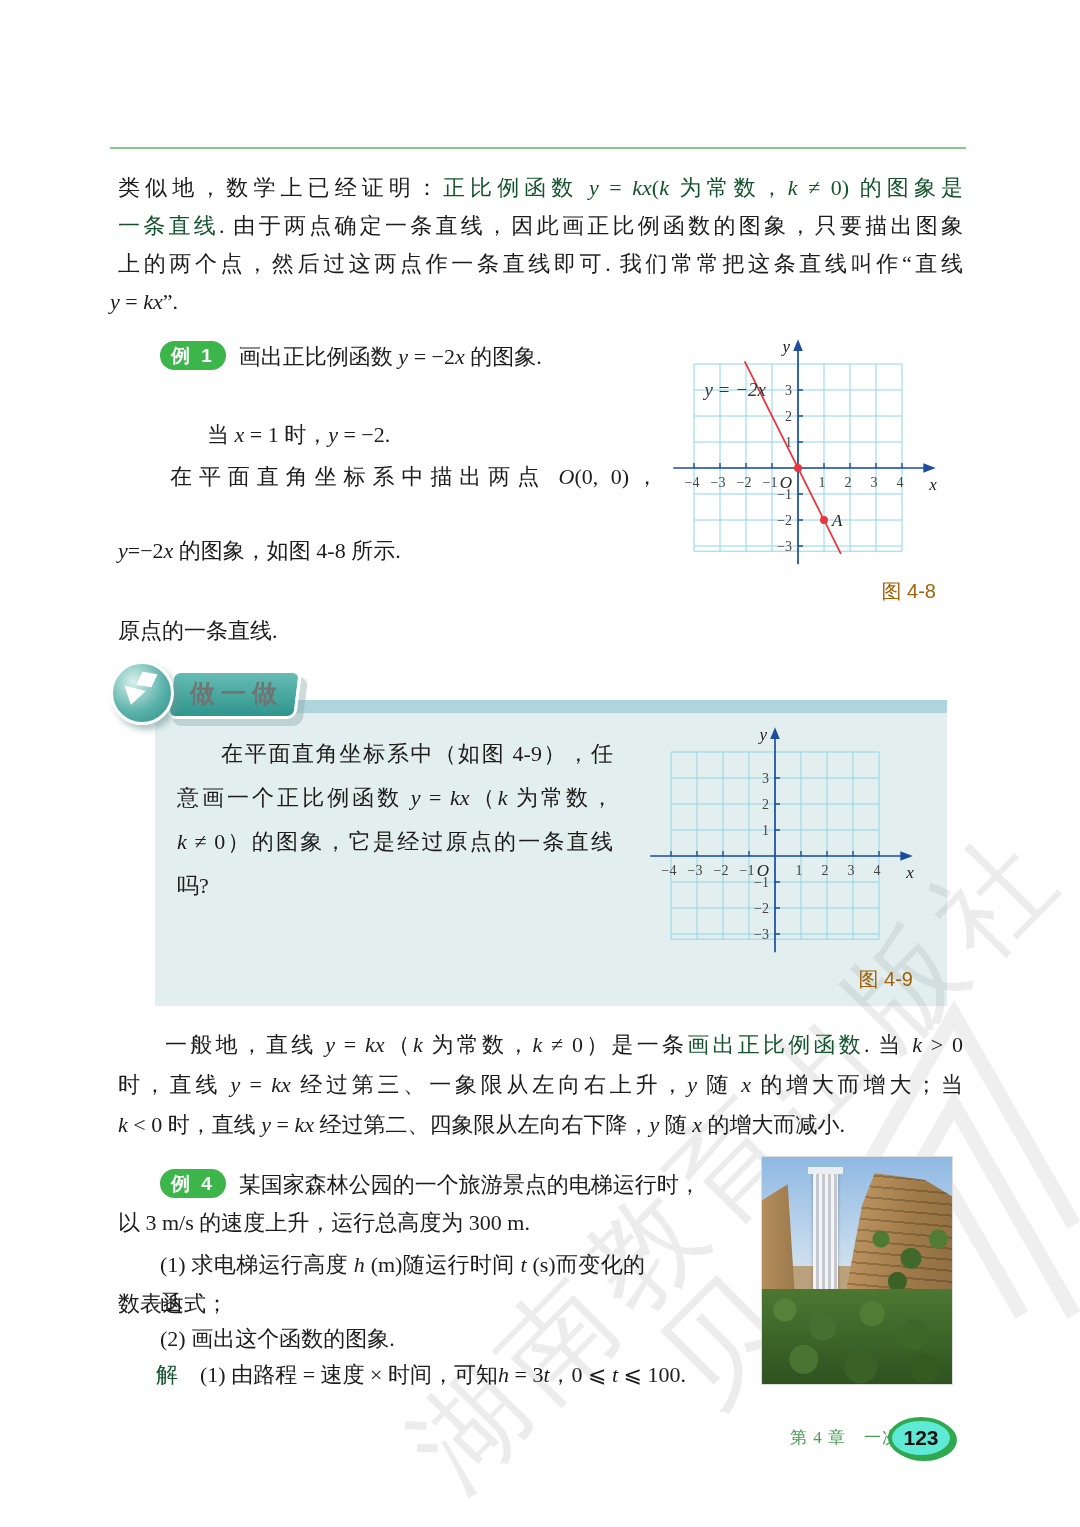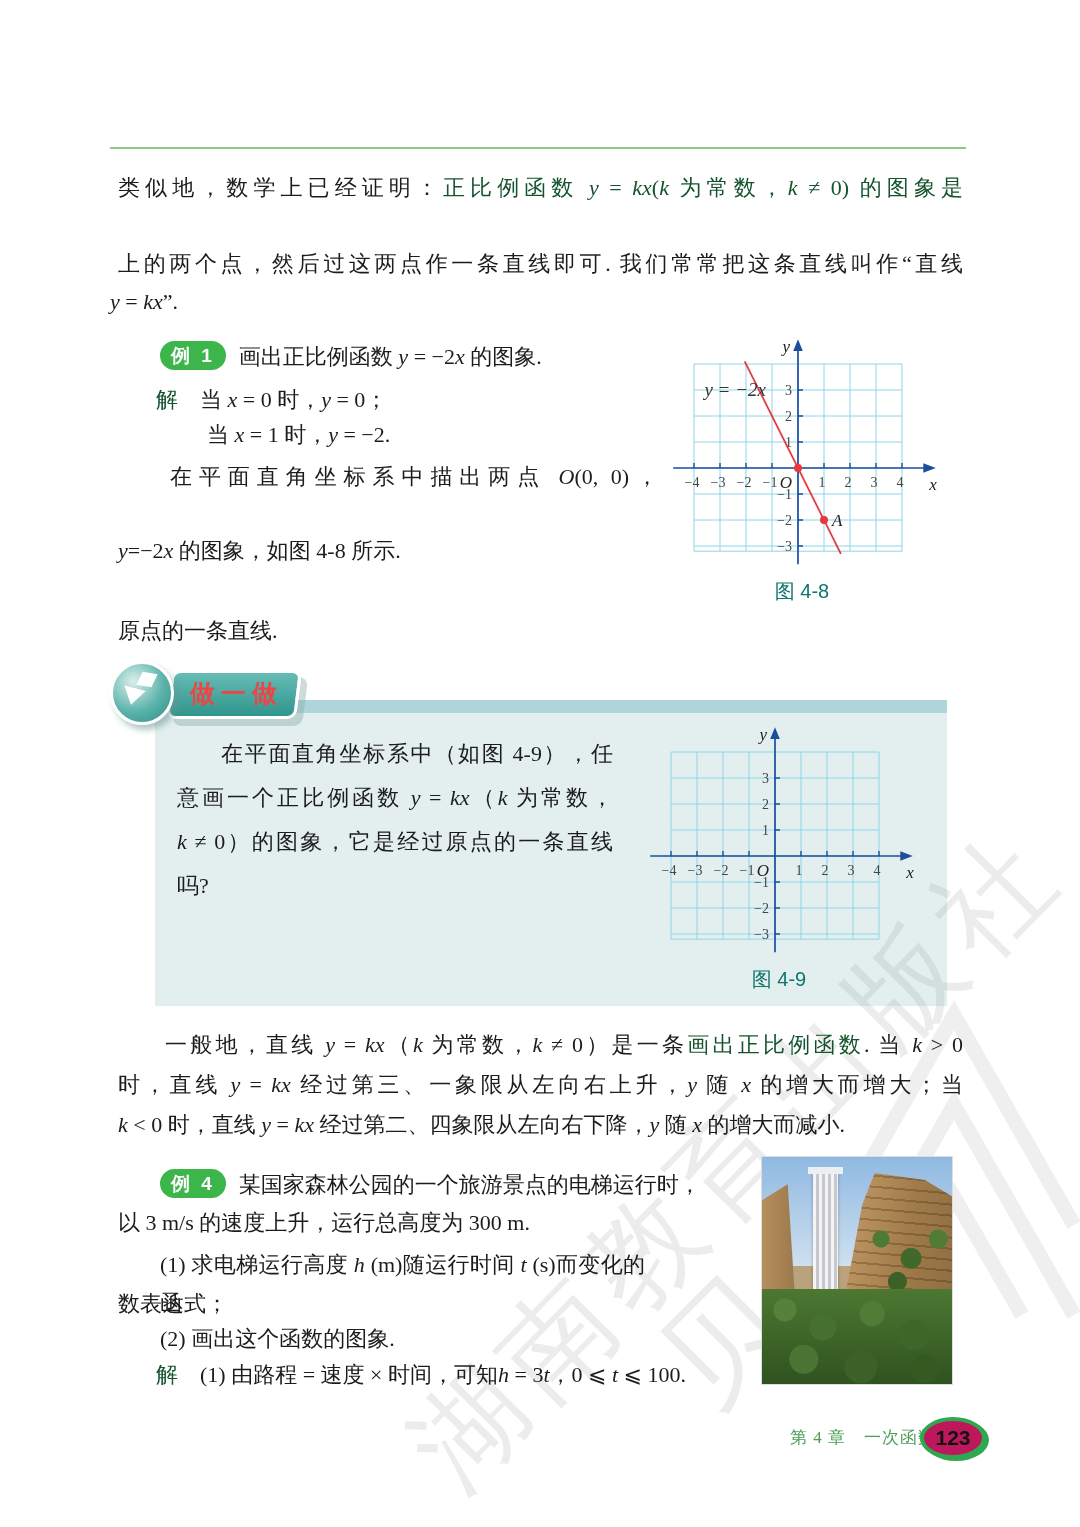--- a/index.html
+++ b/index.html
@@ -12,34 +12,34 @@
   i{font-family:"Liberation Serif","DejaVu Serif",serif;}
   .ex-badge{display:inline-block;background:#3cb54a;color:#fff;
         font:bold 19px/29px "Liberation Sans","DejaVu Sans",sans-serif;
         padding:0 11px;border-radius:15px;letter-spacing:3px;margin-right:13px;vertical-align:2px;}
   
   .do-box{position:absolute;left:155px;top:700px;width:792px;height:306px;background:#e3efef;z-index:0;}
   .do-box::before{content:'';position:absolute;left:0;top:0;width:100%;height:13px;background:#aed4dc;}
   .do-badge{position:absolute;left:169px;top:670px;width:124px;height:43px;
         background:linear-gradient(#66bcb4,#2f958d);border:3px solid #fff;border-radius:9px;
         transform:skewX(-7deg);box-shadow:7px 7px 0 rgba(145,175,175,.45);z-index:3;}
-  .do-badge-label{position:absolute;left:190px;top:675px;color:#ef4444;z-index:4;
+  .do-badge-label{position:absolute;left:190px;top:675px;color:#737373;z-index:4;
         font:bold 25px/36px "Liberation Sans","DejaVu Sans",sans-serif;letter-spacing:6px;}
   .do-icon{position:absolute;left:110px;top:661px;width:58px;height:58px;border-radius:50%;
         background:radial-gradient(circle at 35% 30%,#d9efeb,#5bb3ab 55%,#2d8d85);
         border:3px solid #fff;box-shadow:4px 5px 6px rgba(110,150,150,.55);z-index:5;}
   .do-icon::before{content:'';position:absolute;left:9px;top:24px;width:0;height:0;
         border-left:11px solid transparent;border-right:11px solid transparent;
         border-top:17px solid #fff;transform:rotate(14deg);}
   .do-icon::after{content:'';position:absolute;left:26px;top:9px;width:16px;height:13px;
         background:#fff;transform:skewX(-18deg) rotate(9deg);}
   
   .fig{position:absolute;z-index:2;}
-  .figcap{position:absolute;z-index:2;text-align:center;
-        font:20px "Liberation Sans","DejaVu Sans",sans-serif;color:#0f766e;}
+  .figcap{position:absolute;z-index:2;text-align:right;
+        font:20px "Liberation Sans","DejaVu Sans",sans-serif;color:#a16207;}
   .fnum{font:14px "Liberation Serif","DejaVu Serif",serif;fill:#444;}
   .fvar{font:italic 17px "Liberation Serif","DejaVu Serif",serif;fill:#222;}
   .feq{font:italic 19px "Liberation Serif","DejaVu Serif",serif;fill:#333;}
   
   .photo{position:absolute;left:762px;top:1157px;width:190px;height:227px;overflow:hidden;
         background:#b9a27c;z-index:2;box-shadow:0 0 0 1px #ddd;}
   .ph-sky{position:absolute;left:0;top:0;width:100%;height:48%;background:linear-gradient(#8fb9e2,#cfe0ef);}
   .ph-cliff-main{position:absolute;right:-8px;top:7%;width:66%;height:78%;
         background:linear-gradient(100deg,#c79f6b,#a07b49 55%,#8a6a40),
         repeating-linear-gradient(5deg,rgba(80,55,30,.25) 0 2px,transparent 2px 11px);
@@ -61,21 +61,21 @@
         radial-gradient(circle at 12% 22%,#55813a 0 11px,transparent 12px),
         radial-gradient(circle at 32% 40%,#46702f 0 13px,transparent 14px),
         radial-gradient(circle at 58% 26%,#517c36 0 12px,transparent 13px),
         radial-gradient(circle at 80% 48%,#3f6629 0 15px,transparent 16px),
         radial-gradient(circle at 22% 74%,#4a7431 0 14px,transparent 15px),
         radial-gradient(circle at 52% 82%,#3b6127 0 16px,transparent 17px),
         radial-gradient(circle at 86% 84%,#345a22 0 14px,transparent 15px),
         linear-gradient(#4c7832,#2f5220);}
   
   .chapter{position:absolute;left:790px;top:1426px;font-size:17px;letter-spacing:1px;color:#4b9d55;z-index:2;}
-  .page-oval{position:absolute;left:920px;top:1417px;width:58px;height:34px;background:#be185d;
+  .page-oval{position:absolute;left:888px;top:1417px;width:58px;height:34px;background:#5eead4;
         border:4px solid #2fa84f;border-radius:50%;box-shadow:3px 2px 0 #2fa84f;z-index:2;
         display:flex;align-items:center;justify-content:center;
         font:bold 21px "Liberation Sans","DejaVu Sans",sans-serif;color:#111;}
   
   .wm{position:absolute;z-index:1;color:#3c3c3c;opacity:.09;
         font-family:"Liberation Sans","DejaVu Sans",sans-serif;pointer-events:none;}
   .wm-main{left:408px;top:1356px;font-size:112px;letter-spacing:12px;white-space:nowrap;
         transform:rotate(-45.5deg);transform-origin:56px 66px;}
   .wm-extra{left:665px;top:1262px;font-size:118px;transform:rotate(-45deg);}
   .wm-chev{left:828px;top:985px;}
@@ -89,27 +89,27 @@
 
   <div class="wm wm-main">湖南教育出版社</div>
   <div class="wm wm-extra">贝</div>
   <svg class="wm wm-chev" width="252" height="340" style="opacity:.13">
     <polyline points="6,330 126,120 246,330" fill="none" stroke="#8a8a8a" stroke-width="15"></polyline>
     <polyline points="6,240 126,30 246,240" fill="none" stroke="#8a8a8a" stroke-width="15"></polyline>
     <polyline points="58,330 126,212 194,330" fill="none" stroke="#8a8a8a" stroke-width="15"></polyline>
   </svg>
 
   <div class="ln j" style="left:118px;top:169px;width:845px"><span>类似地，数学上已经证明：</span><span class="c-b">正比例函数 </span><i class="c-b">y</i><span class="c-b"> = </span><i class="c-b">kx</i><span class="c-b">(</span><i class="c-b">k</i><span class="c-b"> 为常数，</span><i class="c-b">k</i><span class="c-b"> ≠ 0)  的图象是</span></div>
+  <div class="ln j" style="left:118px;top:207px;width:845px"><span class="c-b">一条直线</span><span>. 由于两点确定一条直线，因此画正比例函数的图象，只要描出图象</span></div>
   <div class="ln j" style="left:118px;top:245px;width:845px"><span>上的两个点，然后过这两点作一条直线即可. 我们常常把这条直线叫作“直线</span></div>
   <div class="ln" style="left:110px;top:283px"><i>y</i><span> = </span><i>kx</i><span>”.</span></div>
 
   <div class="ln" style="left:160px;top:338px">
     <span class="ex-badge">例 1</span><span><span>画出正比例函数 </span><i>y</i><span> = −2</span><i>x</i><span> 的图象.</span></span>
   </div>
-  <div class="ln" style="left:156px;top:381px"><span class="c-b">解</span><span>　当 </span><i>x</i><span> = 0 时，</span><i>y</i><span> = 0；</span></div>
   <div class="ln" style="left:207px;top:416px"><span>当 </span><i>x</i><span> = 1 时，</span><i>y</i><span> = −2.</span></div>
   <div class="ln j" style="left:170px;top:458px;width:488px"><span>在平面直角坐标系中描出两点 </span><i>O</i><span>(0, 0)，</span></div>
   <div class="ln" style="left:118px;top:532px"><i>y</i><span>=−2</span><i>x</i><span> 的图象，如图 4-8 所示.</span></div>
   <div class="ln" style="left:118px;top:612px"><span>原点的一条直线.</span></div>
 
   <div class="fig" style="left:668px;top:338px"><svg width="269" height="234" viewBox="0 0 269 234">
         <path d="M26 26V213.2M52 26V213.2M78 26V213.2M104 26V213.2M130 26V213.2M156 26V213.2M182 26V213.2M208 26V213.2M234 26V213.2M26 208H234M26 182H234M26 156H234M26 130H234M26 104H234M26 78H234M26 52H234M26 26H234M26 213.2H234" stroke="#8ed5e7" stroke-width="1" fill="none"></path>
         <path d="M5.2 130H257.4M130 226.2V11.7" stroke="#1d4e9e" stroke-width="1.7" fill="none"></path>
         <polygon points="267.8,130 255.3,125.2 255.3,134.8" fill="#1d4e9e"></polygon>
         <polygon points="130,1.3 125.2,13 134.8,13" fill="#1d4e9e"></polygon>

